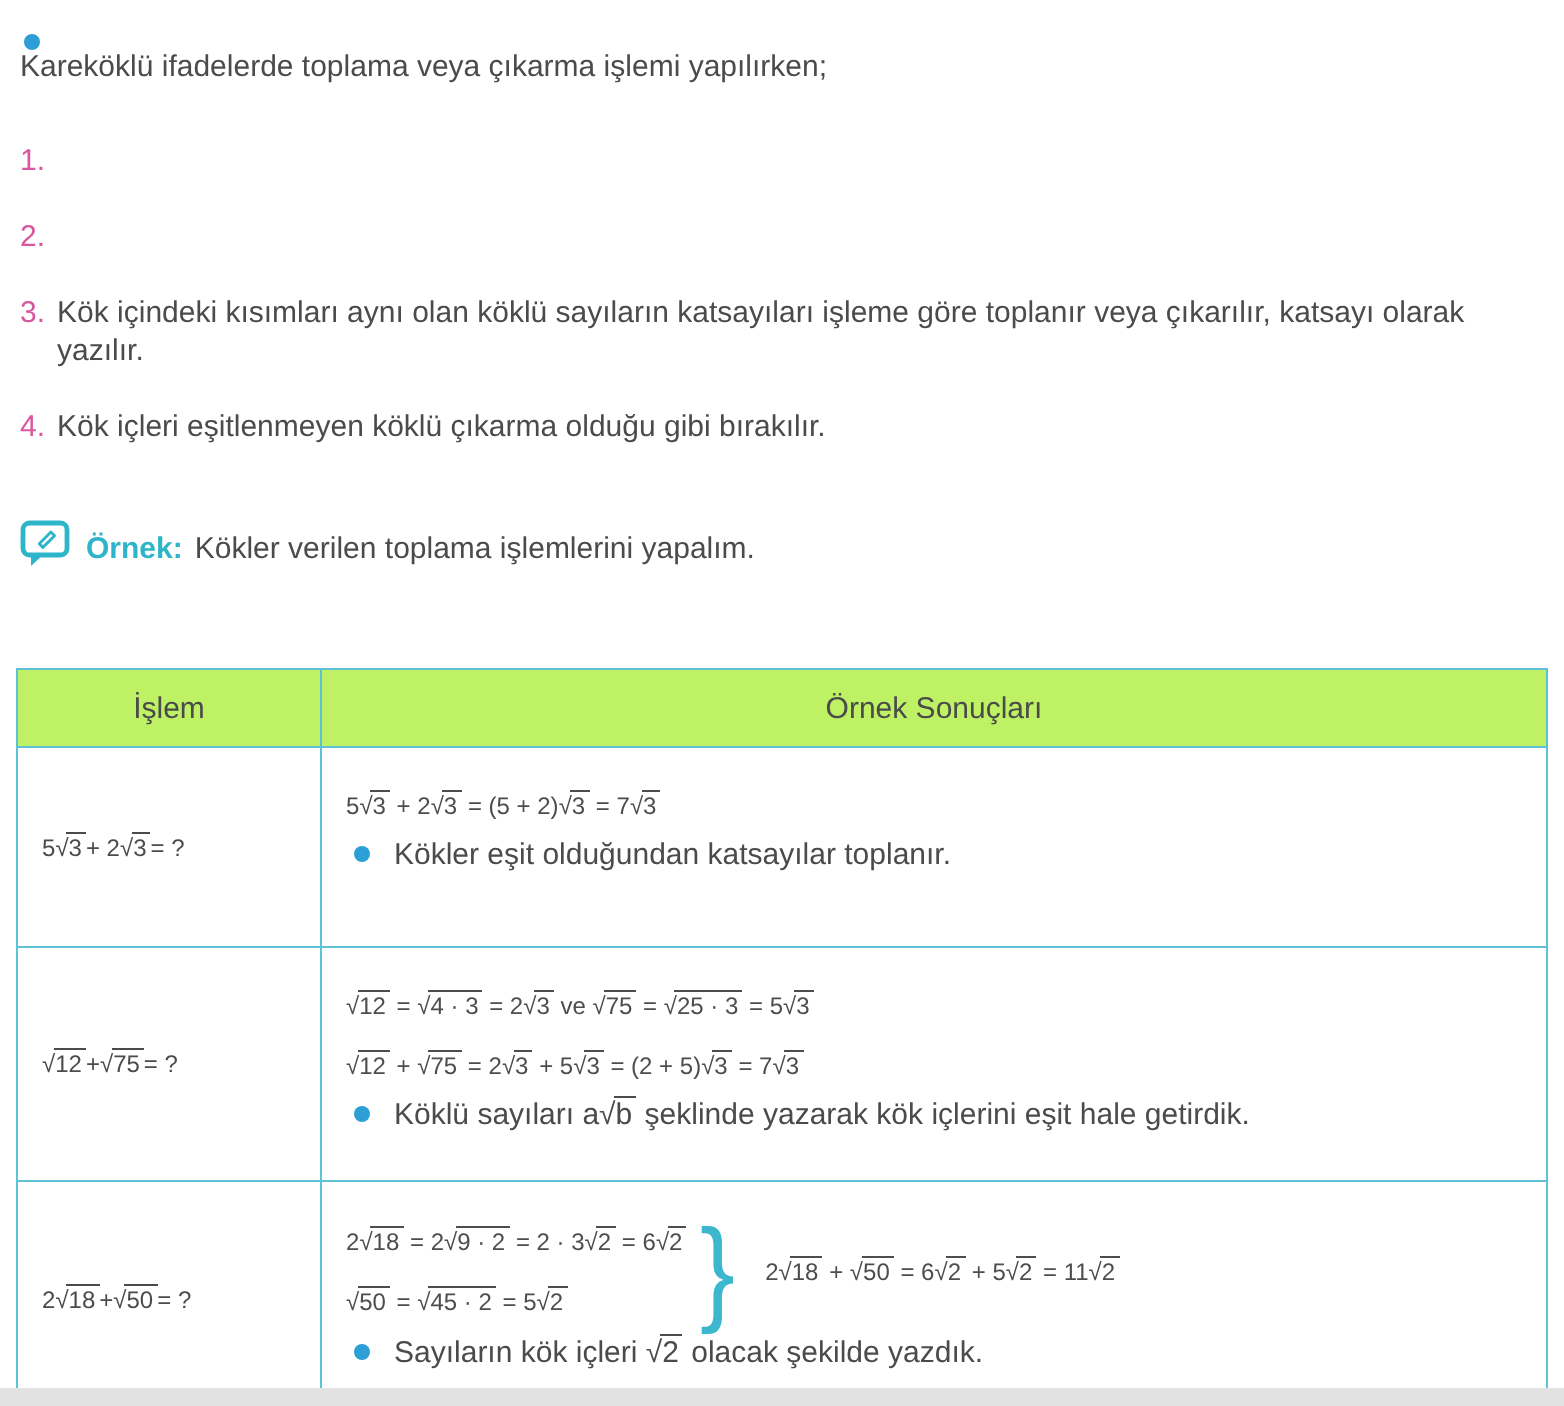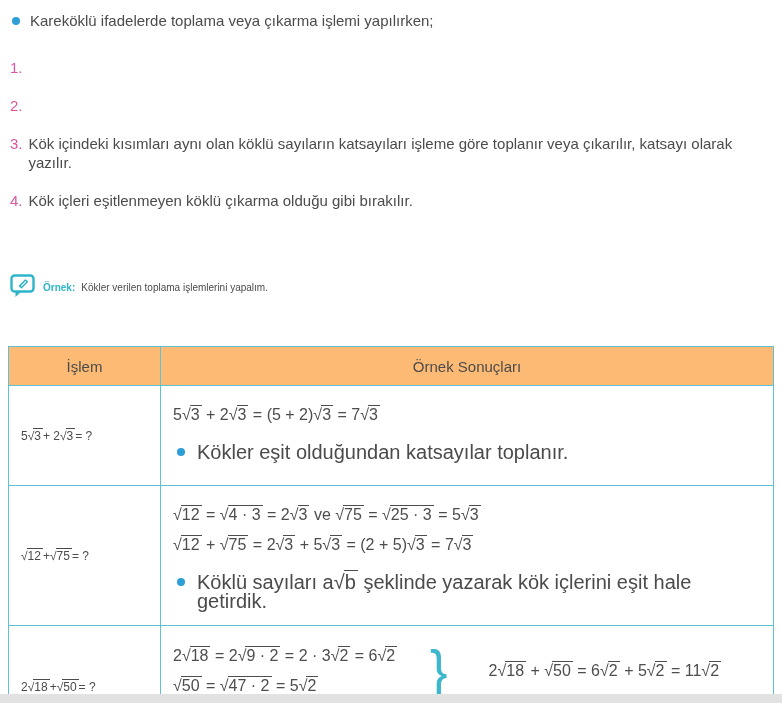--- a/index.html
+++ b/index.html
@@ -14,20 +14,21 @@
   }
   .page { padding: 10px 8px 0 8px; }
 
   
   .intro {
     display: flex;
     align-items: flex-start;
     margin: 2px 0 0 2px;
     font-size: 15px;
     line-height: 18px;
+    flex-direction: column;
   }
   .dot {
     display: inline-block;
     width: 8px; height: 8px;
     border-radius: 50%;
     background: #2d9ed6;
     margin: 5px 10px 0 2px;
     flex: 0 0 auto;
   }
 
@@ -42,81 +43,80 @@
   }
   .rule + .rule { margin-top: 19px; }
   .rule-num {
     color: #d8579e;
     margin-right: 6px;
     flex: 0 0 auto;
   }
 
   
   .example {
-    margin-top: 64px;
+    margin-top: 37px;
     display: flex;
     align-items: center;
-    font-size: 10px;
+    font-size: 15px;
   }
   .example-icon { margin: 0 8px 0 2px; flex: 0 0 auto; }
   .example-label { color: #2fb5c9; font-weight: bold; margin-right: 6px; }
 
   
   .extable {
     margin-top: 46px;
     width: 766px;
     border: 1px solid #5ec1d4;
     font-size: 15px;
   }
   .trow { display: flex; }
   .trow + .trow { border-top: 1px solid #5ec1d4; }
   .th, .td { min-height: 10px; }
   .col-op {
     width: 152px;
     flex: 0 0 auto;
     border-right: 1px solid #5ec1d4;
   }
   .col-res { flex: 1 1 auto; }
-  .thead { background: #fdba74; }
+  .thead { background: #bef264; }
   .thead .th {
     display: flex;
     align-items: center;
     justify-content: center;
     height: 38px;
   }
   .body-row .td { padding: 14px 12px; }
   .body-row .col-op {
     display: flex;
     align-items: center;
     font-size: 12px;
   }
   .row-1 { min-height: 100px; }
   .row-2 { min-height: 117px; }
   .row-3 { min-height: 118px; }
 
-  .eq { font-size: 16px; line-height: 30px; color: #4d4d4d; }
+  .eq { font-size: 12px; line-height: 30px; color: #4d4d4d; }
   .note {
     display: flex;
     align-items: flex-start;
-    margin-top: 13px;
-    font-size: 20px;
+    font-size: 15px;
     line-height: 19px;
   }
   .note .dot { margin-top: 5px; margin-right: 12px; margin-left: 4px; }
 
   
   .sq { white-space: nowrap; }
   .sq .rad {
     border-top: 1.4px solid currentColor;
     padding: 0 2px 0 1px;
     margin-left: -1px;
   }
 
   
-  .brace-group { display: flex; align-items: center; gap: 26px; }
+  .brace-group { display: flex; align-items: center; }
   .brace {
     color: #3db7cd;
     font-size: 58px;
     font-weight: 300;
     line-height: 62px;
     margin: 0 14px 0 6px;
     transform: scaleX(0.9);
   }
 
   .bottom-strip {
@@ -194,21 +194,21 @@
         </div>
       </div>
     </div>
 
     <div class="trow body-row row-3">
       <div class="td col-op">2<span class="sq"><span class="rsym">√</span><span class="rad">18</span></span> + <span class="sq"><span class="rsym">√</span><span class="rad">50</span></span> = ?</div>
       <div class="td col-res">
         <div class="brace-group">
           <div class="stack">
             <div class="eq">2<span class="sq"><span class="rsym">√</span><span class="rad">18</span></span> = 2<span class="sq"><span class="rsym">√</span><span class="rad">9 · 2</span></span> = 2 · 3<span class="sq"><span class="rsym">√</span><span class="rad">2</span></span> = 6<span class="sq"><span class="rsym">√</span><span class="rad">2</span></span></div>
-            <div class="eq"><span class="sq"><span class="rsym">√</span><span class="rad">50</span></span> = <span class="sq"><span class="rsym">√</span><span class="rad">47 · 2</span></span> = 5<span class="sq"><span class="rsym">√</span><span class="rad">2</span></span></div>
+            <div class="eq"><span class="sq"><span class="rsym">√</span><span class="rad">50</span></span> = <span class="sq"><span class="rsym">√</span><span class="rad">45 · 2</span></span> = 5<span class="sq"><span class="rsym">√</span><span class="rad">2</span></span></div>
           </div>
           <span class="brace">}</span>
           <div class="eq">2<span class="sq"><span class="rsym">√</span><span class="rad">18</span></span> + <span class="sq"><span class="rsym">√</span><span class="rad">50</span></span> = 6<span class="sq"><span class="rsym">√</span><span class="rad">2</span></span> + 5<span class="sq"><span class="rsym">√</span><span class="rad">2</span></span> = 11<span class="sq"><span class="rsym">√</span><span class="rad">2</span></span></div>
         </div>
         <div class="note">
           <span class="dot"></span>
           <span>Sayıların kök içleri <span class="sq"><span class="rsym">√</span><span class="rad">2</span></span> olacak şekilde yazdık.</span>
         </div>
       </div>
     </div>

